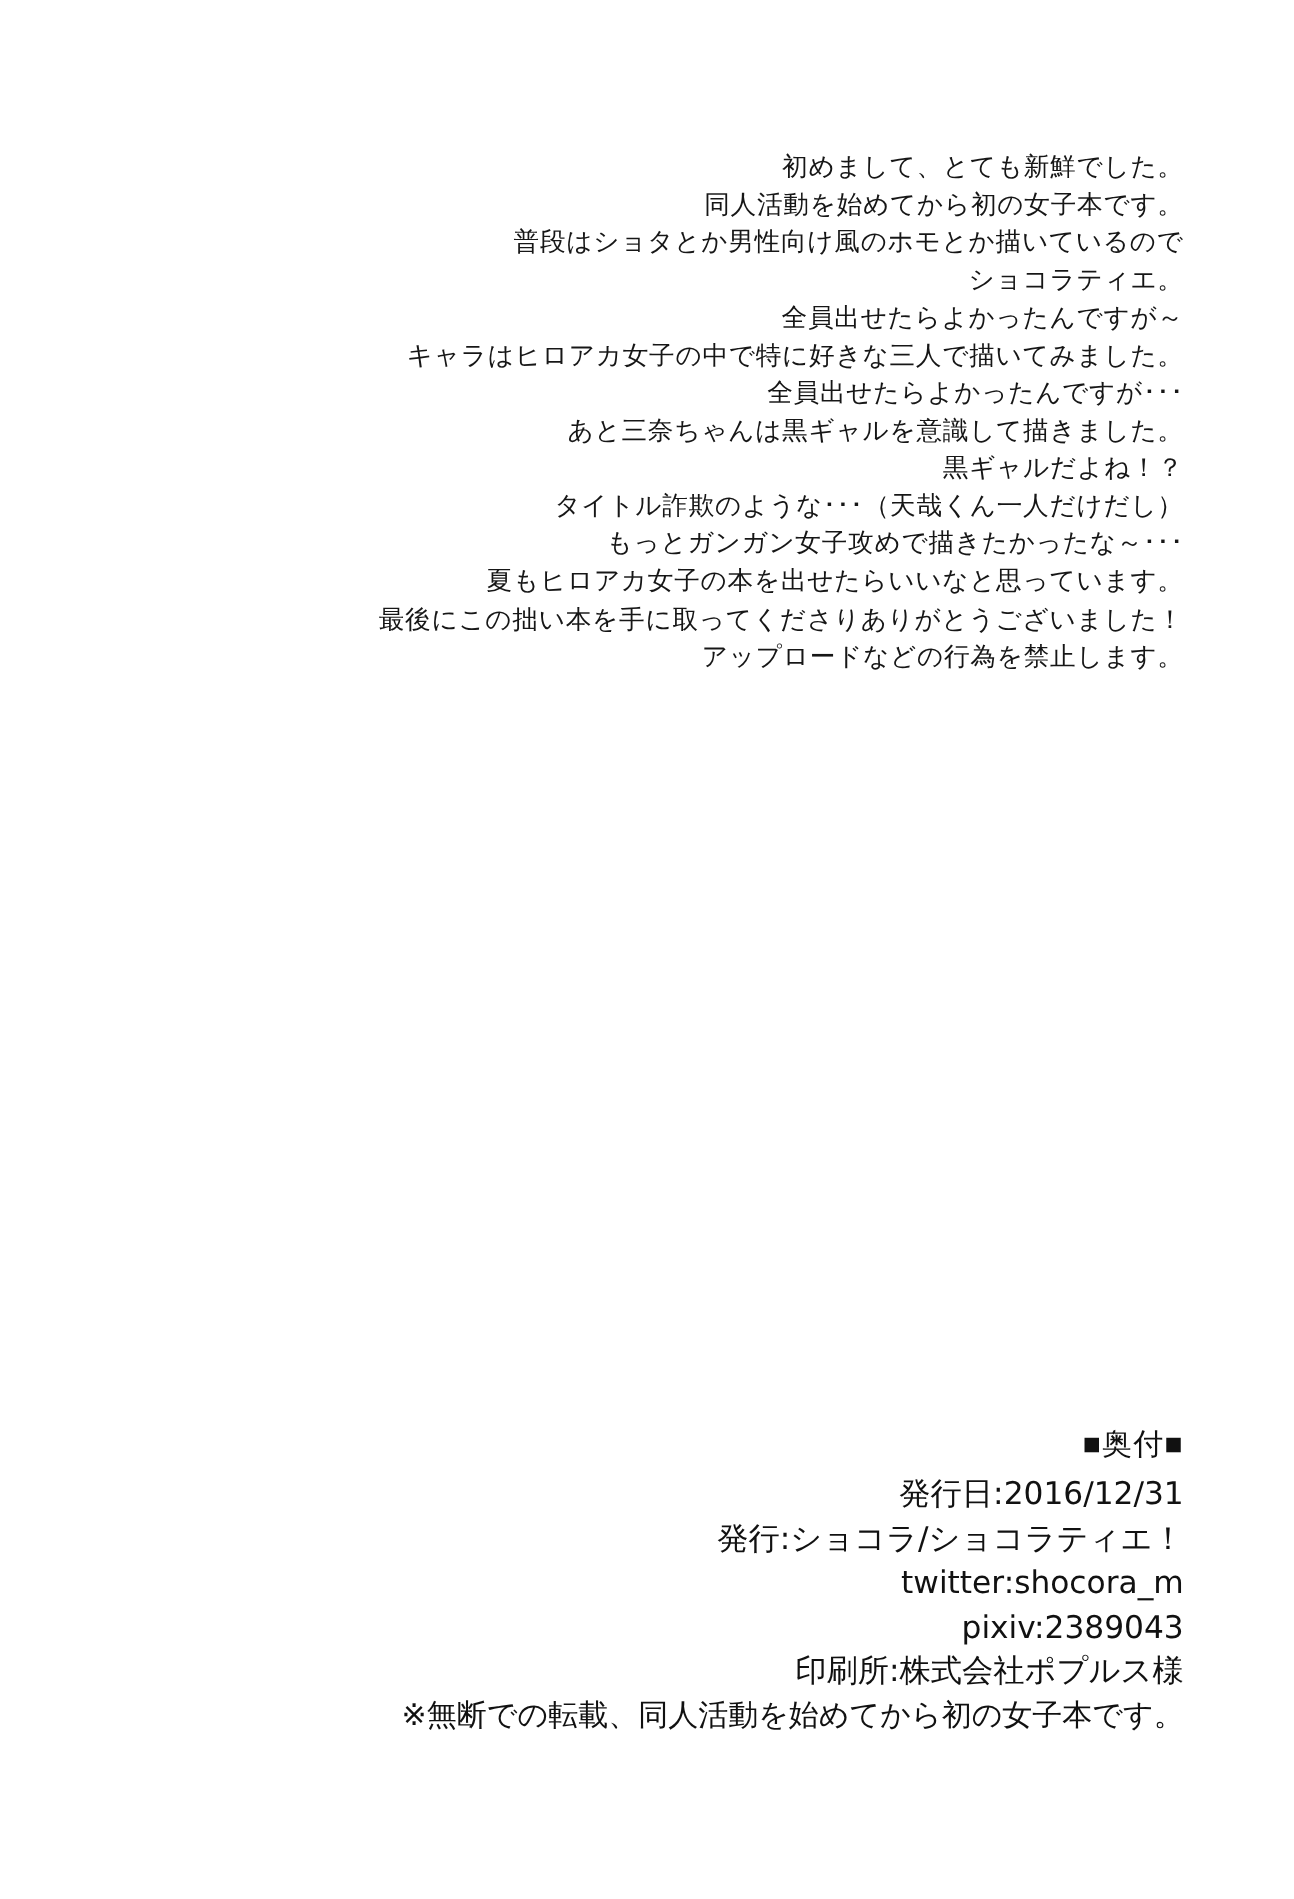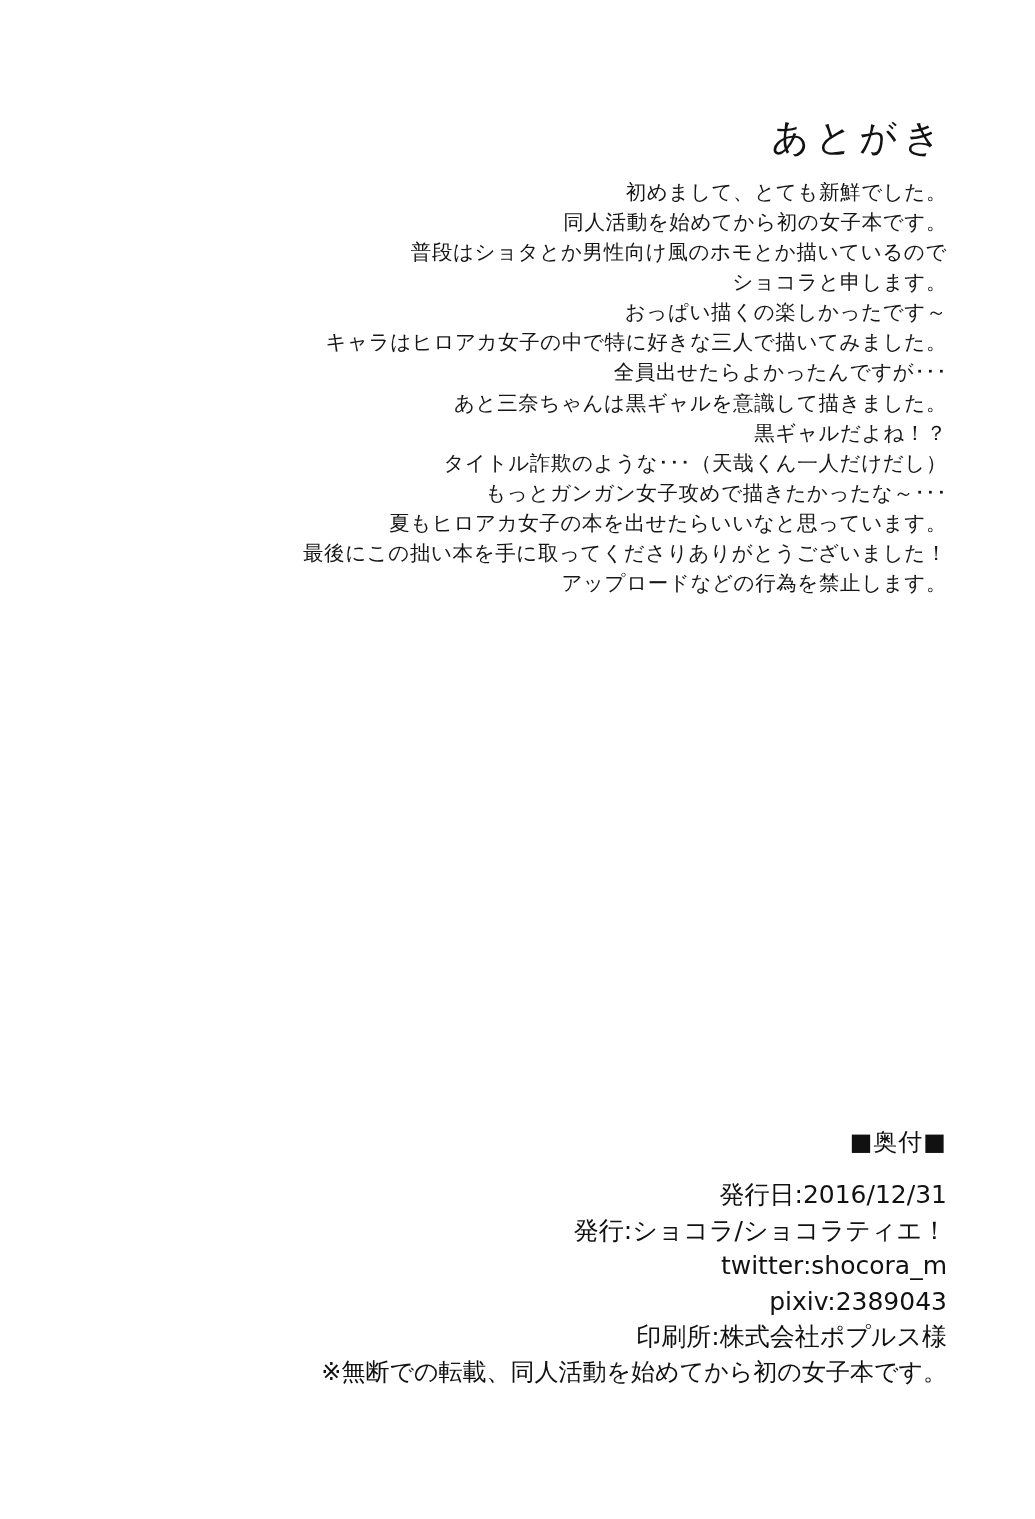--- a/index.html
+++ b/index.html
@@ -59,43 +59,43 @@
     text-align: right;
     font-size: 25px;
     line-height: 1.42;
     color: #111111;
     font-family: "DejaVu Sans", "Liberation Sans", sans-serif;
   }
   .colophon .heading {
     display: block;
     font-size: 24px;
     letter-spacing: 1px;
-    margin-bottom: 18px;
+    margin-bottom: 2px;
+    font-family: Liberation Mono, monospace;
   }
   .colophon .line {
     display: block;
     white-space: nowrap;
   }
   .colophon .line.small {
     font-size: 24px;
   }
 </style>
 </head>
 <body>
 
 <div class="page">
 
   <section class="afterword">
-    <h1 class="afterword-title">あとがき</h1>
     <div class="afterword-body">
       <span class="line">初めまして、とても新鮮でした。</span>
       <span class="line">同人活動を始めてから初の女子本です。</span>
       <span class="line">普段はショタとか男性向け風のホモとか描いているので</span>
-      <span class="line">ショコラと申します。</span>
-      <span class="line">おっぱい描くの楽しかったです～</span>
+      <span class="line">ショコラティエ。</span>
+      <span class="line">全員出せたらよかったんですが～</span>
       <span class="line">キャラはヒロアカ女子の中で特に好きな三人で描いてみました。</span>
       <span class="line">全員出せたらよかったんですが･･･</span>
       <span class="line">あと三奈ちゃんは黒ギャルを意識して描きました。</span>
       <span class="line">黒ギャルだよね！？</span>
       <span class="line">タイトル詐欺のような･･･（天哉くん一人だけだし）</span>
       <span class="line">もっとガンガン女子攻めで描きたかったな～･･･</span>
       <span class="line">夏もヒロアカ女子の本を出せたらいいなと思っています。</span>
       <span class="line">最後にこの拙い本を手に取ってくださりありがとうございました！</span>
       <span class="line">アップロードなどの行為を禁止します。</span>
     </div>

